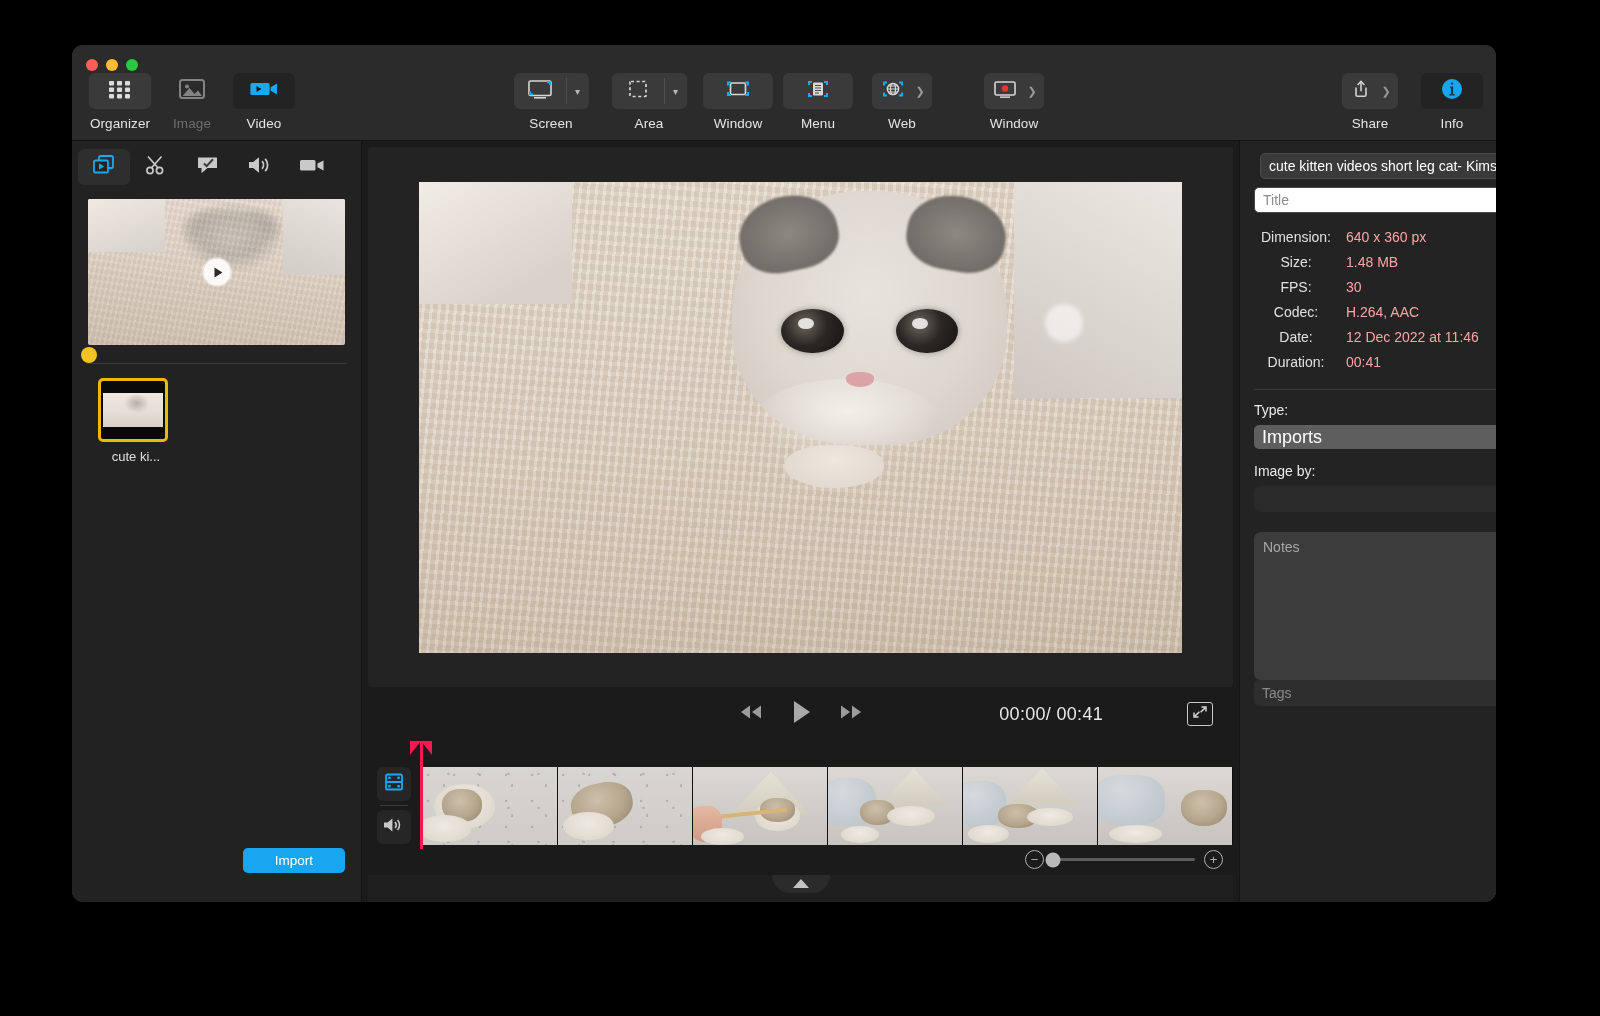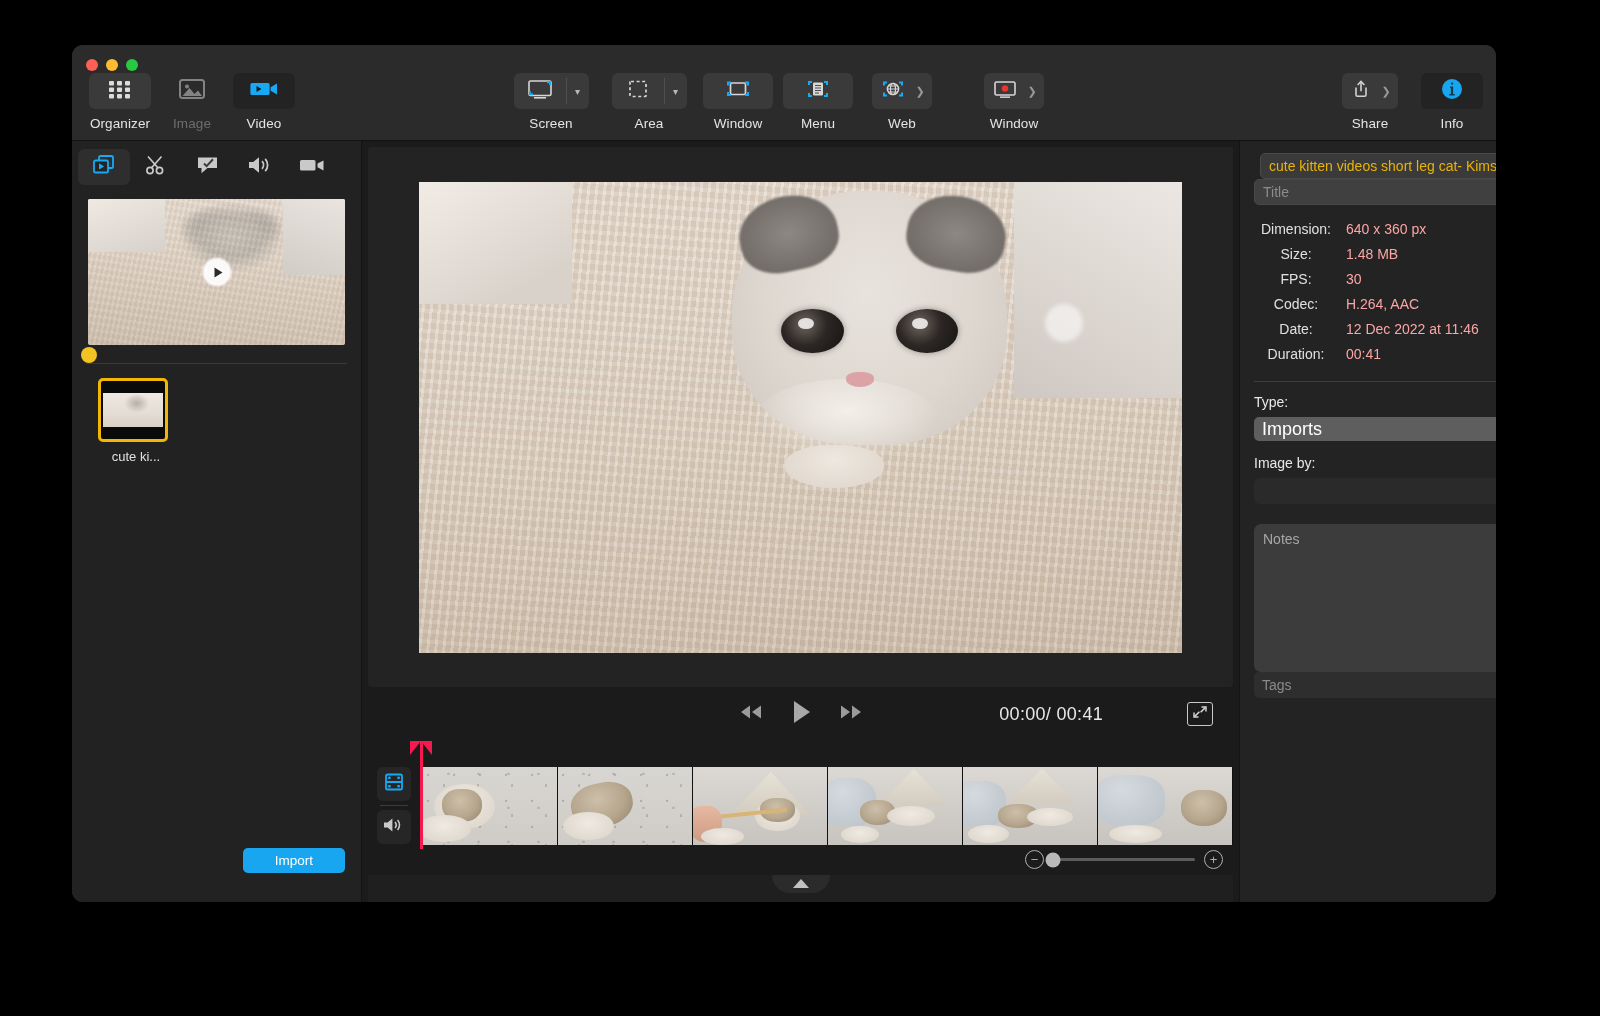--- a/index.html
+++ b/index.html
@@ -551,34 +551,35 @@
     flex-direction: column;
   }
   .field {
     height: 26px;
     border-radius: 5px;
     display: flex;
     align-items: center;
     padding: 0 8px;
     box-sizing: border-box;
     font-size: 14px;
-    color: #eab308;
+    color: #ffffff;
     white-space: nowrap;
     overflow: hidden;
   }
   #filename-field {
     background: #3a3a3a;
     border: 1px solid #4a4a4a;
     margin-left: 6px;
     width: 255px;
   }
   #title-field {
-    background: #404040;
+    background: #ffffff;
     border: 1px solid #474747;
     color: #8c8c8c;
+    margin-top: 8px;
   }
   #meta-list {
     margin-top: 16px;
   }
   .meta-row {
     display: flex;
     margin-bottom: 9px;
     font-size: 14px;
   }
   .meta-label {

